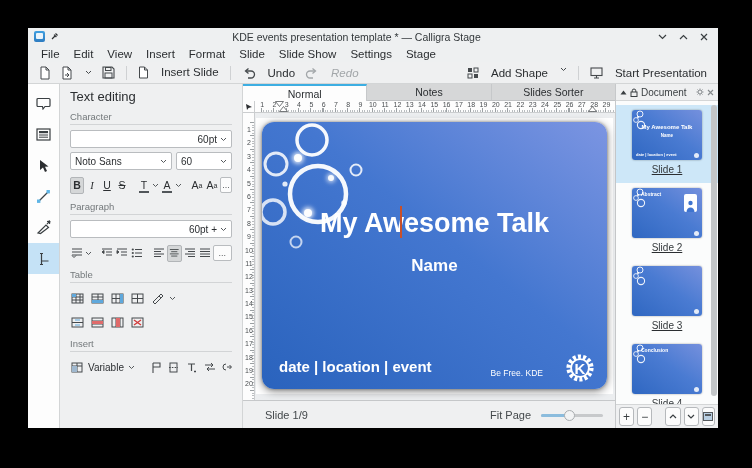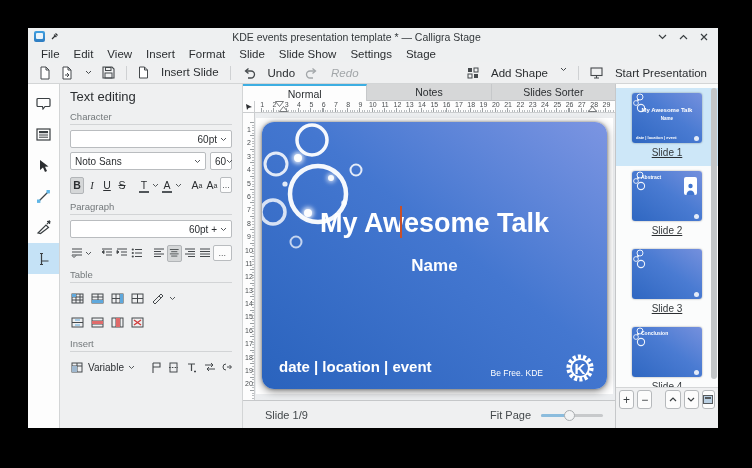--- a/index.html
+++ b/index.html
@@ -312,21 +312,21 @@
             <polyline points="1,1 3.5,3.5 6,1" fill="none" stroke="#55595c" stroke-width="1"></polyline>
           </svg>
       </div>
       <div class="comborow">
         <div class="combo" style="flex:1">
           <span class="val">Noto Sans</span>
           <svg class="chev" width="7" height="5" viewBox="0 0 7 5">
               <polyline points="1,1 3.5,3.5 6,1" fill="none" stroke="#55595c" stroke-width="1"></polyline>
             </svg>
         </div>
-        <div class="combo" style="width:22px">
+        <div class="combo" style="width:56px">
           <span class="val">60</span>
           <svg class="chev" width="7" height="5" viewBox="0 0 7 5">
               <polyline points="1,1 3.5,3.5 6,1" fill="none" stroke="#55595c" stroke-width="1"></polyline>
             </svg>
         </div>
       </div>
       <div class="btnrow">
         <span class="fbtn pressed" style="font-weight:bold">B</span>
         <span class="fbtn" style="font-style:italic;font-family:'Liberation Serif',serif">I</span>
         <span class="fbtn" style="text-decoration:underline">U</span>
@@ -678,20 +678,45 @@
         <span>Fit Page</span>
         <span class="zslider">
           <span class="ztrack"></span>
           <span class="zfill"></span>
           <span class="zhandle"></span>
         </span>
       </div>
     </div>
 
     <div class="rightpanel">
+      <div class="dockhead">
+        <span class="ico">
+          <svg width="7" height="5" viewBox="0 0 7 5">
+              <path d="M0.5 4.5 h6 L3.5 0.5 Z" fill="#3a3f42"></path>
+            </svg>
+        </span>
+        <span class="ico">
+          <svg width="8" height="9" viewBox="0 0 8 9">
+              <rect x="1" y="4" width="6" height="4.5" fill="none" stroke="#3a3f42" stroke-width="1"></rect>
+              <path d="M2.2 4 v-1.2 a1.8 1.8 0 0 1 3.6 0 V4" fill="none" stroke="#3a3f42" stroke-width="1"></path>
+            </svg>
+        </span>
+        <span class="title">Document</span>
+        <span class="ico">
+          <svg width="8" height="8" viewBox="0 0 8 8">
+              <circle cx="4" cy="4" r="2" fill="none" stroke="#85898c" stroke-width="1"></circle>
+              <path d="M4 0.5v1.2M4 6.3v1.2M0.5 4h1.2M6.3 4h1.2M1.5 1.5l0.9 0.9M5.6 5.6l0.9 0.9M6.5 1.5l-0.9 0.9M2.4 5.6l-0.9 0.9" stroke="#85898c" stroke-width="0.9"></path>
+            </svg>
+        </span>
+        <span class="ico">
+          <svg width="7" height="7" viewBox="0 0 7 7">
+              <path d="M1 1 L6 6 M6 1 L1 6" stroke="#85898c" stroke-width="1.1"></path>
+            </svg>
+        </span>
+      </div>
 
       <div class="slidelist" id="slidelist">
         <div class="listscroll"></div>
 
   <div class="slide-item selected">
     <div class="thumb">
       <svg width="22" height="22" viewBox="0 0 22 22" style="position:absolute;left:0;top:0">
         <g fill="none" stroke="#fff" opacity=".9">
           <circle cx="8" cy="4" r="3" stroke-width="1"></circle>
           <circle cx="4" cy="10" r="2.4" stroke-width="0.9"></circle>

